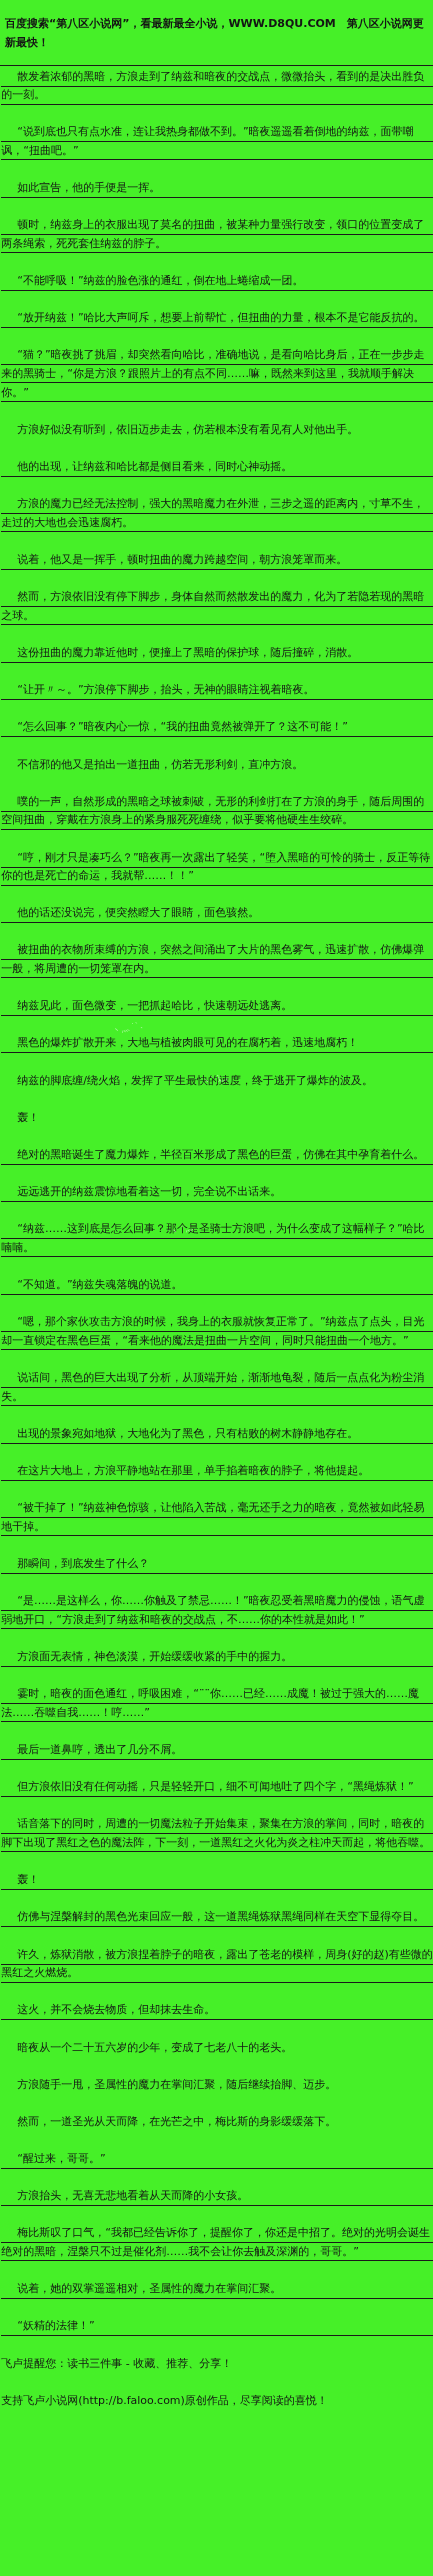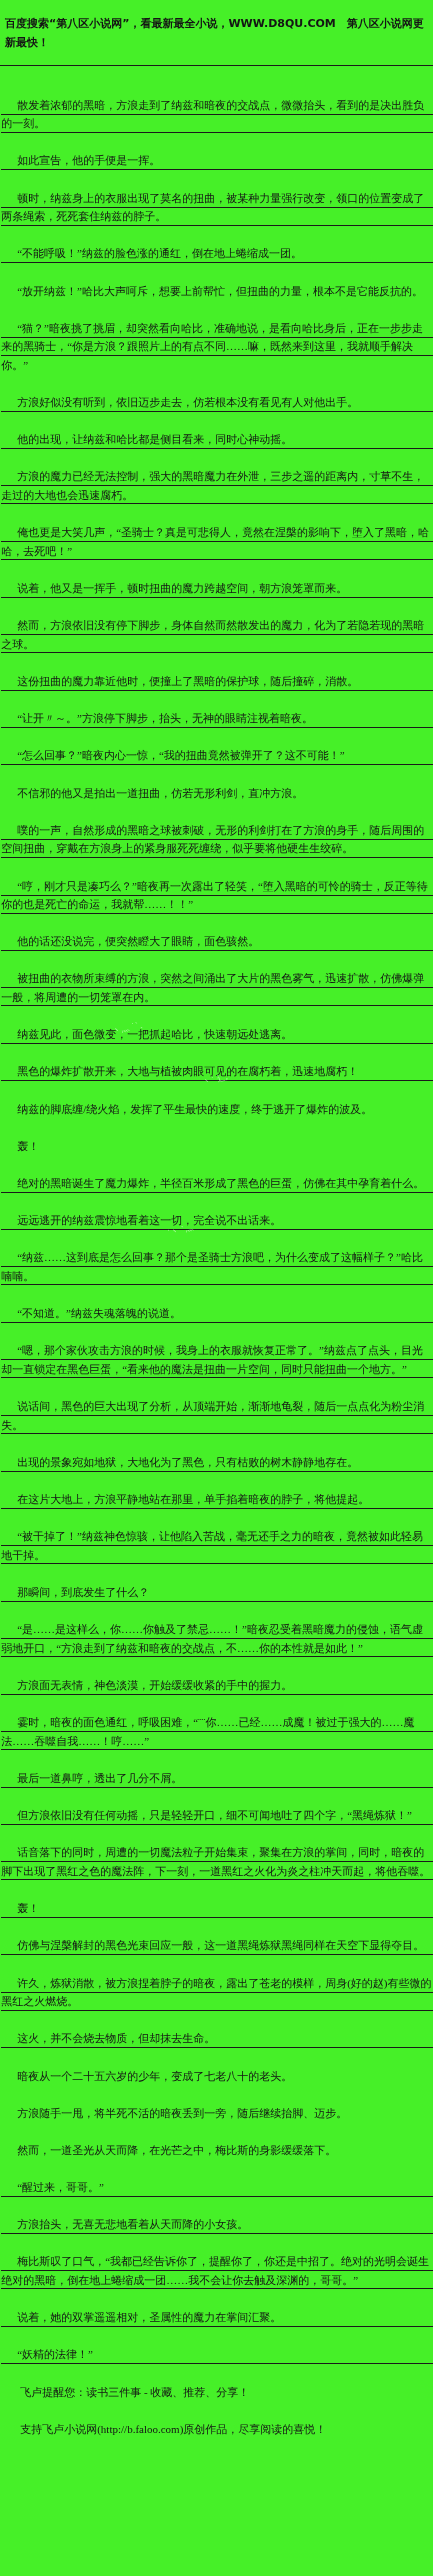--- a/index.html
+++ b/index.html
@@ -25,39 +25,38 @@
     font-weight:bold;
   }
   .top-promo{padding-top:15px;}
   .rule{
     border:none;
     border-top:1.2px solid var(--rule);
     margin:12.4px 0 0 0;
     width:100%;
   }
   .content{
-    margin-top:30px;
+    margin-top:2px;
     padding:0 0 0 1.2px;
-    font-family:Liberation Serif, serif;
   }
   .para{
     margin:0 0 18.6px 0;
     line-height:18.6px;
     text-indent:16px;
     letter-spacing:0;
     
     background:repeating-linear-gradient(
       to bottom,
       transparent 0px,
       transparent 17.6px,
       var(--rule) 17.6px,
       var(--rule) 18.6px
     );
   }
-  .para.noindent{text-indent:0;padding-left:19px;}
+  .para.noindent{text-indent:0;}
   .wm{
     position:absolute;
     color:rgba(255,255,255,0.55);
     font-size:8px;
     transform:rotate(-14deg);
     pointer-events:none;
     white-space:nowrap;
   }
   .wm1{left:113px;top:1022px;}
   .wm2{left:203px;top:1074px;}
@@ -67,29 +66,29 @@
 <body>
 
 <div class="page">
 
   <p class="promo top-promo">百度搜索“第八区小说网”，看最新最全小说，WWW.D8QU.COM　第八区小说网更新最快！</p>
 
   <hr class="rule">
 
   <div class="content">
       <p class="para">散发着浓郁的黑暗，方浪走到了纳兹和暗夜的交战点，微微抬头，看到的是决出胜负的一刻。</p>
+      <p class="para">“说到底也只有点水准，连让我热身都做不到。”暗夜遥遥看着倒地的纳兹，面带嘲讽，“扭曲吧。”</p>
       <p class="para">如此宣告，他的手便是一挥。</p>
       <p class="para">顿时，纳兹身上的衣服出现了莫名的扭曲，被某种力量强行改变，领口的位置变成了两条绳索，死死套住纳兹的脖子。</p>
       <p class="para">“不能呼吸！”纳兹的脸色涨的通红，倒在地上蜷缩成一团。</p>
       <p class="para">“放开纳兹！”哈比大声呵斥，想要上前帮忙，但扭曲的力量，根本不是它能反抗的。</p>
       <p class="para">“猫？”暗夜挑了挑眉，却突然看向哈比，准确地说，是看向哈比身后，正在一步步走来的黑骑士，“你是方浪？跟照片上的有点不同……嘛，既然来到这里，我就顺手解决你。”</p>
       <p class="para">方浪好似没有听到，依旧迈步走去，仿若根本没有看见有人对他出手。</p>
       <p class="para">他的出现，让纳兹和哈比都是侧目看来，同时心神动摇。</p>
       <p class="para">方浪的魔力已经无法控制，强大的黑暗魔力在外泄，三步之遥的距离内，寸草不生，走过的大地也会迅速腐朽。</p>
-      <p class="para">俺也更是大笑几声，“圣骑士？真是可悲得人，竟然在涅槃的影响下，堕入了黑暗，哈哈，去死吧！”</p>
       <p class="para">说着，他又是一挥手，顿时扭曲的魔力跨越空间，朝方浪笼罩而来。</p>
       <p class="para">然而，方浪依旧没有停下脚步，身体自然而然散发出的魔力，化为了若隐若现的黑暗之球。</p>
       <p class="para">这份扭曲的魔力靠近他时，便撞上了黑暗的保护球，随后撞碎，消散。</p>
       <p class="para">“让开〃～。”方浪停下脚步，抬头，无神的眼睛注视着暗夜。</p>
       <p class="para">“怎么回事？”暗夜内心一惊，“我的扭曲竟然被弹开了？这不可能！”</p>
       <p class="para">不信邪的他又是拍出一道扭曲，仿若无形利剑，直冲方浪。</p>
       <p class="para">噗的一声，自然形成的黑暗之球被刺破，无形的利剑打在了方浪的身手，随后周围的空间扭曲，穿戴在方浪身上的紧身服死死缠绕，似乎要将他硬生生绞碎。</p>
       <p class="para">“哼，刚才只是凑巧么？”暗夜再一次露出了轻笑，“堕入黑暗的可怜的骑士，反正等待你的也是死亡的命运，我就帮……！！”</p>
       <p class="para">他的话还没说完，便突然瞪大了眼睛，面色骇然。</p>
       <p class="para">被扭曲的衣物所束缚的方浪，突然之间涌出了大片的黑色雾气，迅速扩散，仿佛爆弹一般，将周遭的一切笼罩在内。</p>
@@ -111,25 +110,25 @@
       <p class="para">方浪面无表情，神色淡漠，开始缓缓收紧的手中的握力。</p>
       <p class="para">霎时，暗夜的面色通红，呼吸困难，“¨¨你……已经……成魔！被过于强大的……魔法……吞噬自我……！哼……”</p>
       <p class="para">最后一道鼻哼，透出了几分不屑。</p>
       <p class="para">但方浪依旧没有任何动摇，只是轻轻开口，细不可闻地吐了四个字，“黑绳炼狱！”</p>
       <p class="para">话音落下的同时，周遭的一切魔法粒子开始集束，聚集在方浪的掌间，同时，暗夜的脚下出现了黑红之色的魔法阵，下一刻，一道黑红之火化为炎之柱冲天而起，将他吞噬。</p>
       <p class="para">轰！</p>
       <p class="para">仿佛与涅槃解封的黑色光束回应一般，这一道黑绳炼狱黑绳同样在天空下显得夺目。</p>
       <p class="para">许久，炼狱消散，被方浪捏着脖子的暗夜，露出了苍老的模样，周身(好的赵)有些微的黑红之火燃烧。</p>
       <p class="para">这火，并不会烧去物质，但却抹去生命。</p>
       <p class="para">暗夜从一个二十五六岁的少年，变成了七老八十的老头。</p>
-      <p class="para">方浪随手一甩，将半死不活的暗夜丢到一旁，随后继续抬脚、迈步。</p>
+      <p class="para">方浪随手一甩，圣属性的魔力在掌间汇聚，随后继续抬脚、迈步。</p>
       <p class="para">然而，一道圣光从天而降，在光芒之中，梅比斯的身影缓缓落下。</p>
       <p class="para">“醒过来，哥哥。”</p>
       <p class="para">方浪抬头，无喜无悲地看着从天而降的小女孩。</p>
-      <p class="para">梅比斯叹了口气，“我都已经告诉你了，提醒你了，你还是中招了。绝对的光明会诞生绝对的黑暗，倒在地上蜷缩成一团……我不会让你去触及深渊的，哥哥。”</p>
+      <p class="para">梅比斯叹了口气，“我都已经告诉你了，提醒你了，你还是中招了。绝对的光明会诞生绝对的黑暗，涅槃只不过是催化剂……我不会让你去触及深渊的，哥哥。”</p>
       <p class="para">说着，她的双掌遥遥相对，圣属性的魔力在掌间汇聚。</p>
       <p class="para">“妖精的法律！”</p>
       <p class="para noindent">飞卢提醒您：读书三件事 - 收藏、推荐、分享！</p>
       <p class="para noindent">支持飞卢小说网(http://b.faloo.com)原创作品，尽享阅读的喜悦！</p>
     </div>
 
   <span class="wm wm1">丶灬 ˙`、</span>
   <span class="wm wm2">丶` 辶,</span>
   <span class="wm wm3">˙丶 `灬</span>
 

